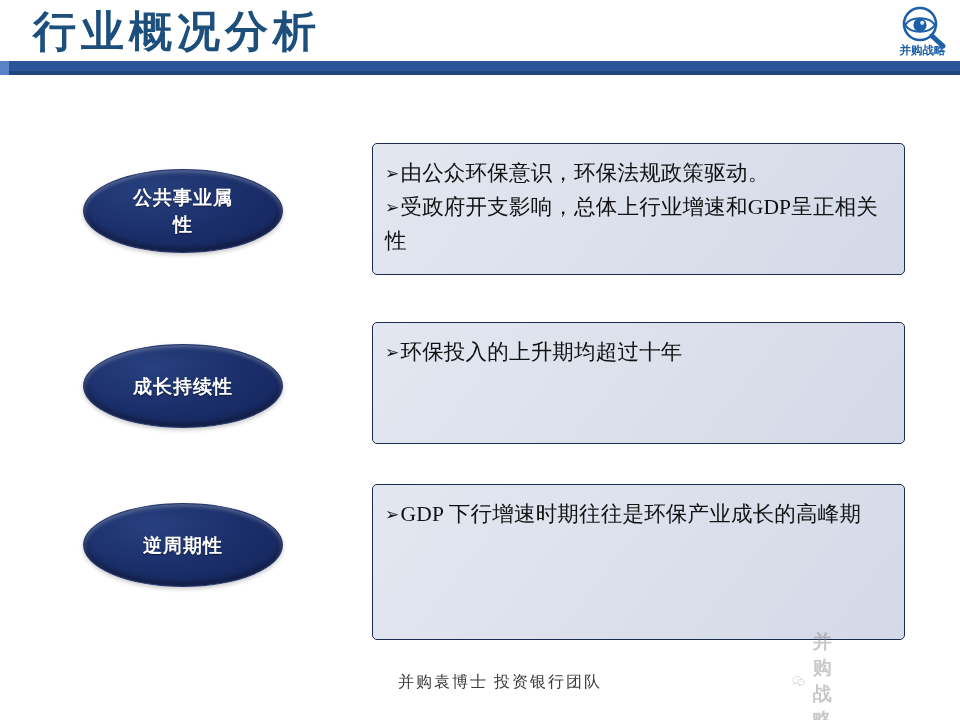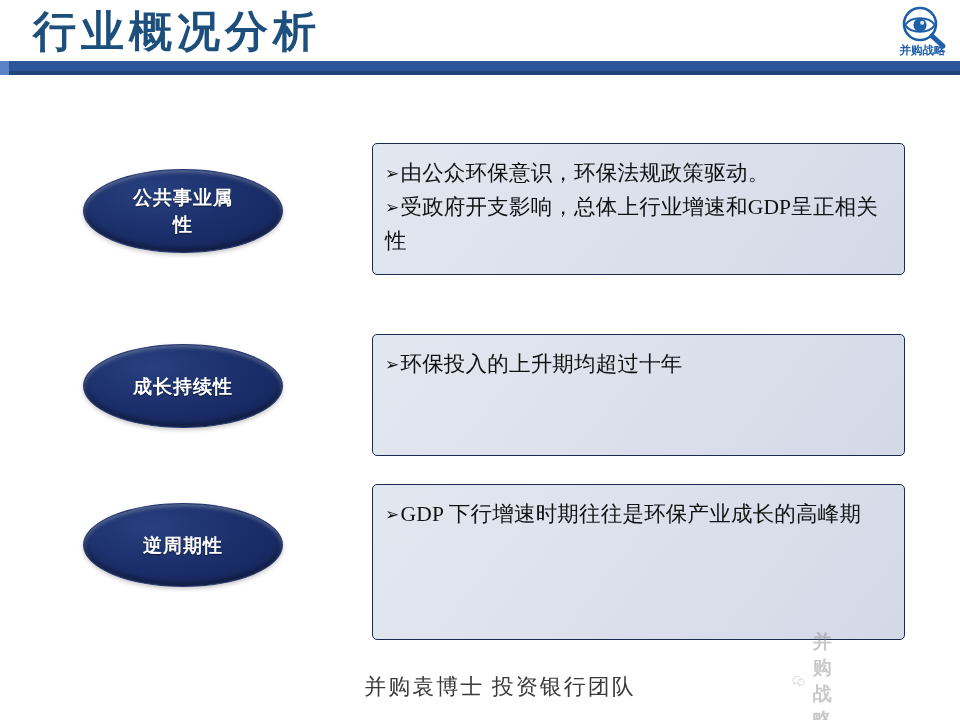--- a/index.html
+++ b/index.html
@@ -123,21 +123,21 @@
     width: 533px;
     box-sizing: border-box;
     background:
       linear-gradient(128deg, #e3e7f0 0%, #dce1ec 45%, #d3d9e7 100%);
     border: 1.3px solid #1b2b50;
     border-radius: 5px;
     padding: 12px 16px 28px 12px;
     margin-left: 20px;
   }
   #callout-1 { top: 0px;  height: 132px; }
-  #callout-2 { top: 12px;  height: 122px; }
+  #callout-2 { top: 0px;  height: 122px; }
   #callout-3 { top: 8px;  height: 156px; }
 
   .bullet-line {
     display: block;
     font-family: "Liberation Serif", "DejaVu Serif", serif;
     font-size: 21.5px;
     line-height: 34px;
     color: #111111;
     letter-spacing: 0.2px;
     text-indent: 0;
@@ -150,21 +150,21 @@
   }
 
   
   #footer-credit {
     position: absolute;
     left: 300px;
     top: 672px;
     width: 400px;
     text-align: center;
     font-family: "Liberation Serif", "DejaVu Serif", serif;
-    font-size: 22px;
+    font-size: 16px;
     letter-spacing: 2px;
     color: #3b3b3b;
   }
 
   #watermark {
     position: absolute;
     left: 792px;
     top: 664px;
     height: 34px;
     display: flex;

